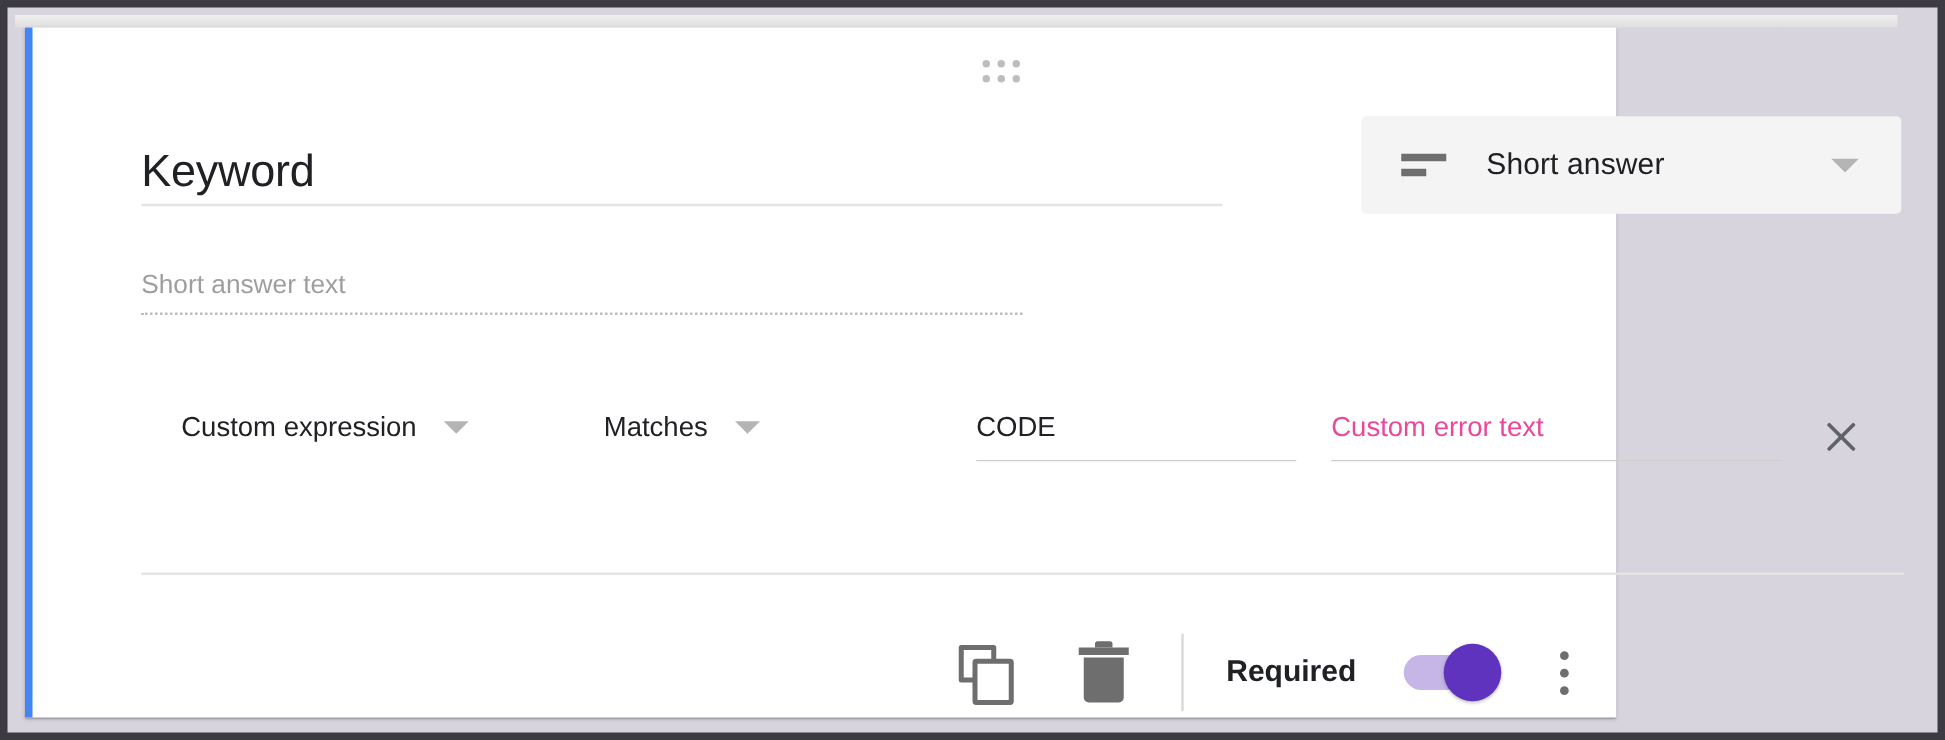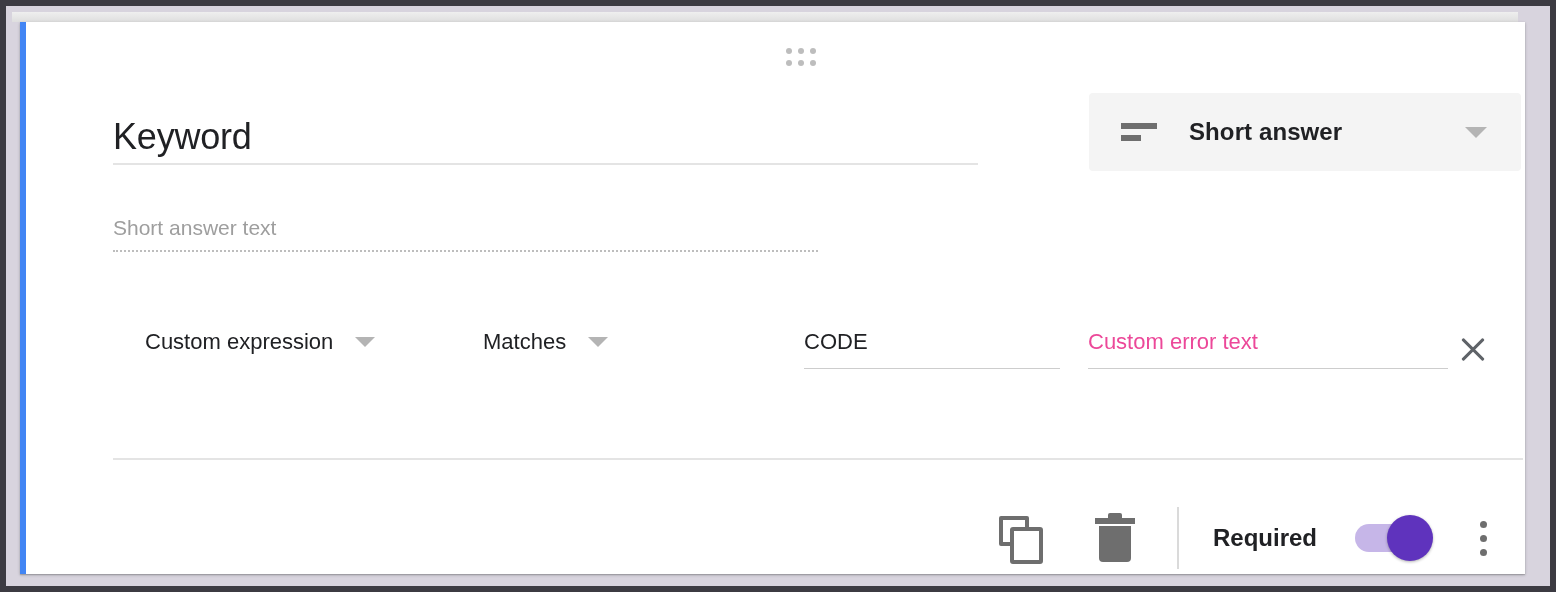--- a/index.html
+++ b/index.html
@@ -29,21 +29,21 @@
     left: 6px; top: 6px;
     width: 1506px; height: 10px;
     background: linear-gradient(#efefef, #dedede);
   }
 
   
   #question-card {
     position: absolute;
     left: 14px;
     top: 16px;
-    width: 1505px;
+    width: 1273px;
     height: 552px;
     background: #ffffff;
     box-sizing: border-box;
     box-shadow: 0 1px 3px rgba(0,0,0,0.22), 0 1px 1px rgba(0,0,0,0.14);
   }
   #accent-bar {
     position: absolute;
     left: 0; top: 0;
     width: 6px; height: 100%;
     background: #4285f4;
@@ -110,21 +110,21 @@
   #type-icon span {
     display: block;
     height: 6px;
     background: #6e6e6e;
   }
   #type-icon span.long { width: 36px; }
   #type-icon span.short { width: 20px; }
   #type-label {
     margin-left: 30px;
     font-size: 24px;
-    font-weight: bold;
+    font-weight: normal;
     color: #202124;
     letter-spacing: 0.1px;
   }
   #type-chevron {
     margin-left: auto;
     margin-right: 34px;
   }
 
   .chevron {
     width: 0; height: 0;
@@ -179,21 +179,20 @@
   }
   .v-select .chevron { margin-left: 22px; }
 
   #v-rule { left: 32px; }
   #v-condition { left: 370px; }
 
   .v-input {
     position: absolute;
     top: 0;
     height: 52px;
-    margin-left: 23px;
   }
   .v-input .val {
     font-size: 22px;
     line-height: 40px;
     white-space: nowrap;
   }
   .v-input .bar {
     height: 1px;
     background: #cdcdcd;
     margin-top: 6px;

